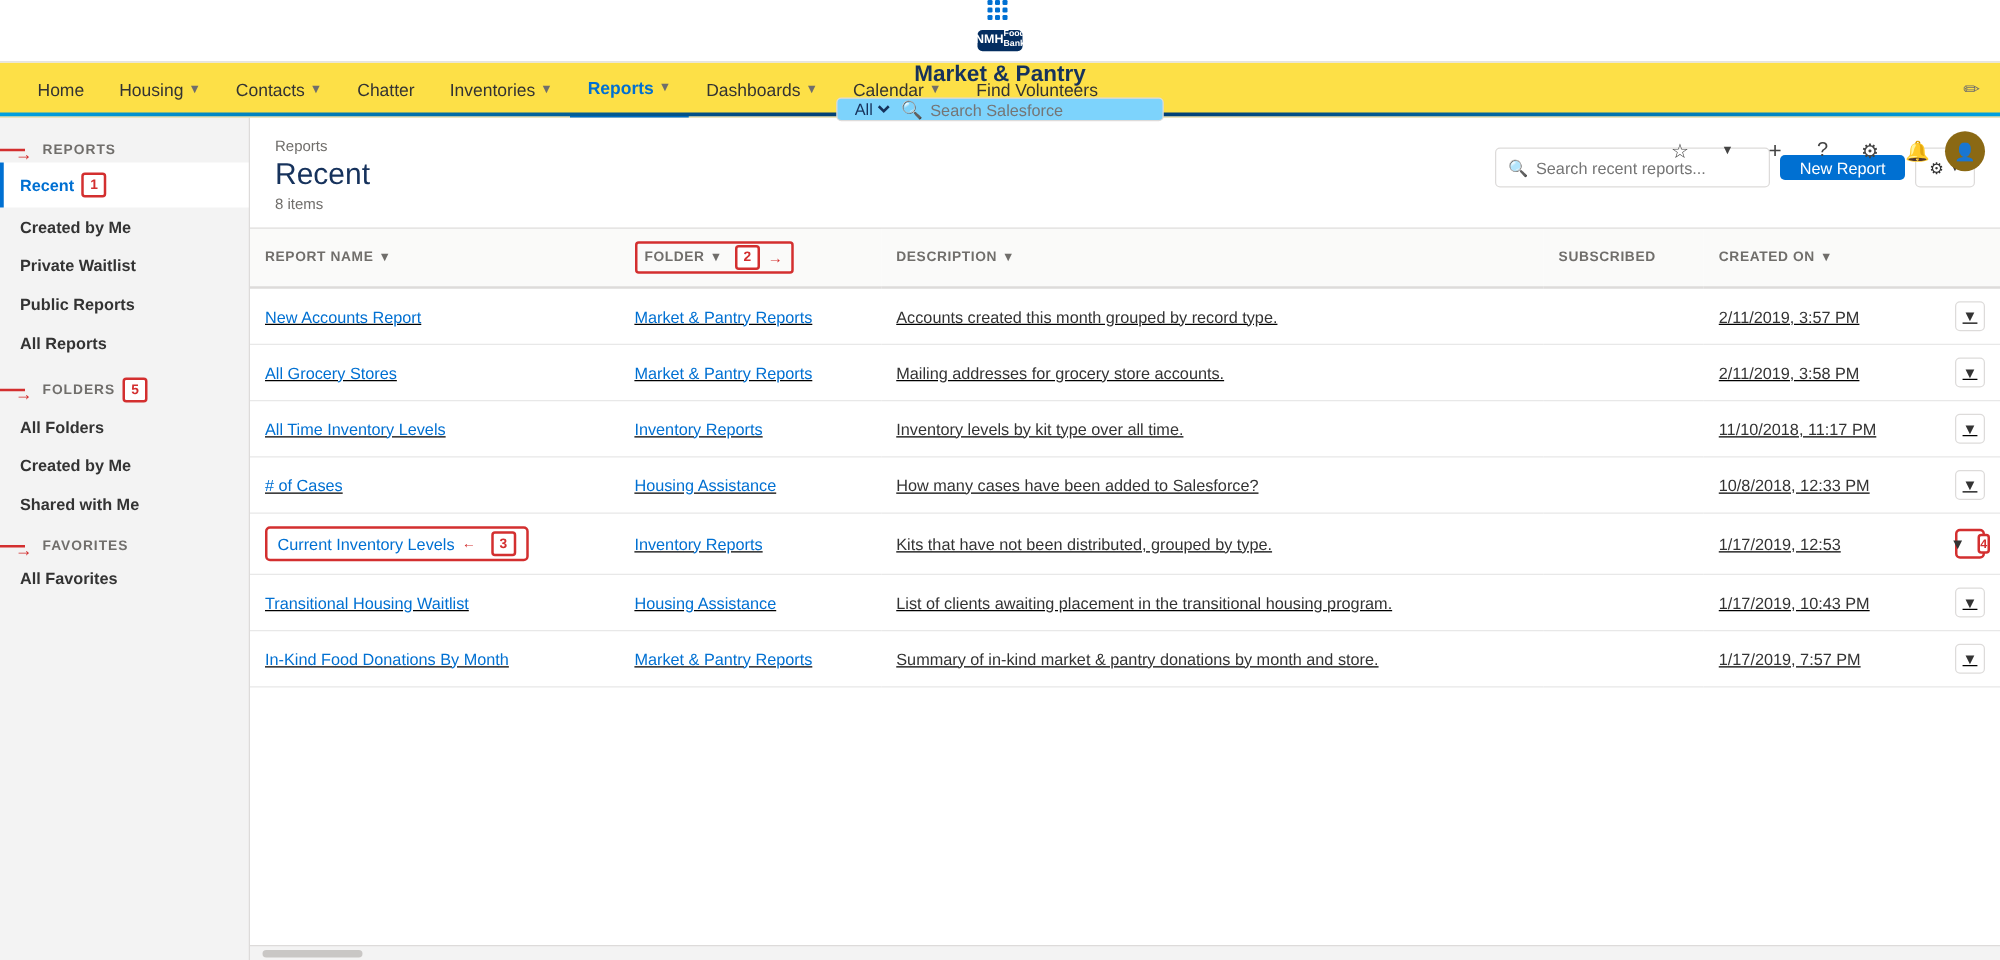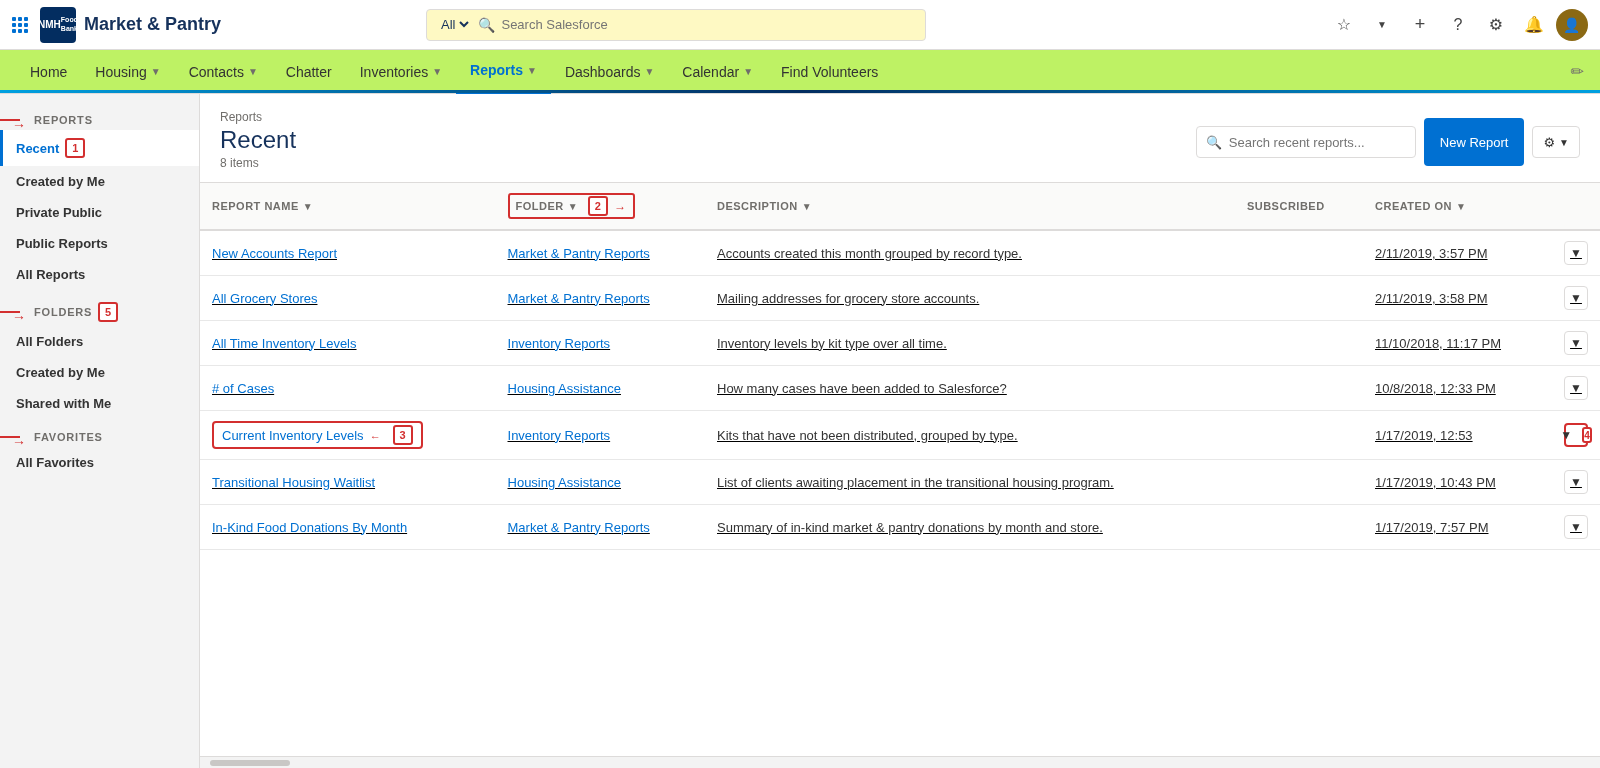--- a/index.html
+++ b/index.html
@@ -9,20 +9,21 @@
     .top-bar {
       height: 50px;
       background: #fff;
       border-bottom: 1px solid #dddbda;
       display: flex;
       align-items: center;
       padding: 0 12px;
       gap: 8px;
       position: relative;
       z-index: 100;
+      flex-direction: column;
     }
     .logo-box {
       width: 36px;
       height: 36px;
       background: #032d60;
       border-radius: 4px;
       display: flex;
       align-items: center;
       justify-content: center;
       color: #fff;
@@ -48,22 +49,22 @@
       background: #0070d2;
       border-radius: 1px;
     }
     .app-name {
       font-size: 18px;
       font-weight: 700;
       color: #16325c;
     }
     .search-bar {
       display: flex;
-      align-items: center;
-      background: #fef9c3;
+      align-items: flex-end;
+      background: #7dd3fc;
       border: 1px solid #dddbda;
       border-radius: 4px;
       padding: 0 10px;
       height: 32px;
       gap: 6px;
       flex: 1;
       max-width: 500px;
       margin: 0 auto;
     }
     .search-bar select {
@@ -108,21 +109,21 @@
       align-items: center;
       justify-content: center;
       color: #fff;
       font-size: 14px;
       cursor: pointer;
     }
 
     
     .main-nav {
       height: 44px;
-      background: #bef264;
+      background: #fde047;
       border-bottom: 1px solid #dddbda;
       display: flex;
       align-items: center;
       padding: 0 16px;
       gap: 0;
       position: relative;
     }
     .nav-gradient {
       position: absolute;
       bottom: 0;
@@ -230,21 +231,21 @@
       color: #333;
       background: transparent;
       width: 100%;
     }
     .btn-new-report {
       background: #0070d2;
       color: #fff;
       border: none;
       border-radius: 4px;
       padding: 0 16px;
-      height: 48px;
+      height: 20px;
       font-size: 13px;
       cursor: pointer;
       white-space: nowrap;
     }
     .btn-new-report-classic {
       background: #fff;
       color: #0070d2;
       border: 1px solid #0070d2;
       border-radius: 4px;
       padding: 0 16px;
@@ -487,21 +488,21 @@
     </div>
 
     <div class="sidebar-item active">
       <span>Recent</span>
       <span class="badge">1</span>
     </div>
     <div class="sidebar-item">
       <span>Created by Me</span>
     </div>
     <div class="sidebar-item">
-      <span>Private Public</span>
+      <span>Private Waitlist</span>
     </div>
     <div class="sidebar-item">
       <span>Public Reports</span>
     </div>
     <div class="sidebar-item">
       <span>All Reports</span>
     </div>
 
     <div style="display:flex;align-items:center;padding:12px 16px 4px 0;">
       <div style="width:20px;height:2px;background:#d32f2f;margin-right:4px;position:relative;">

